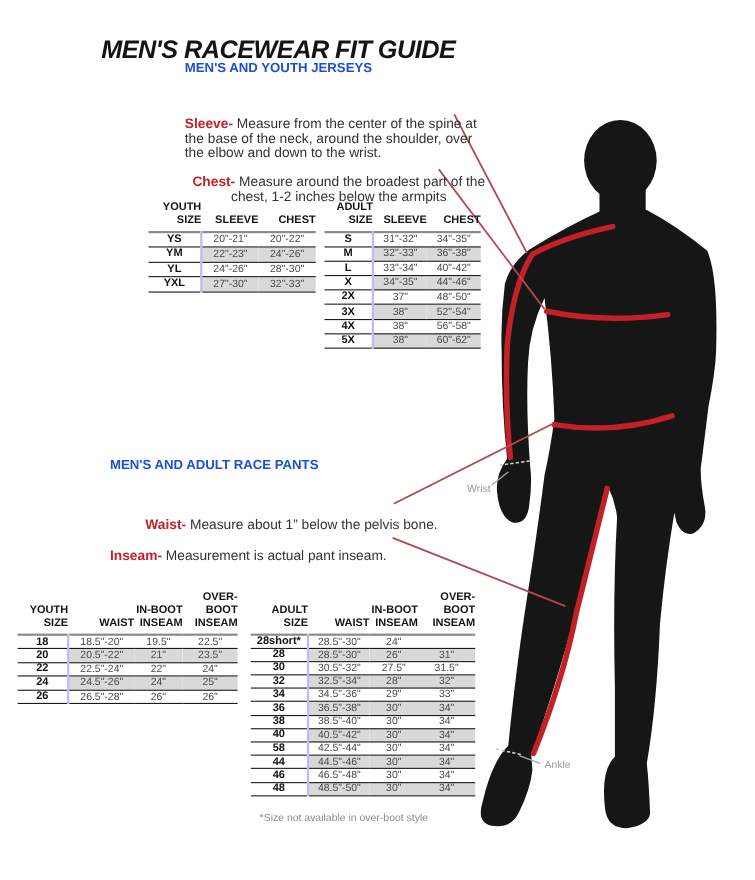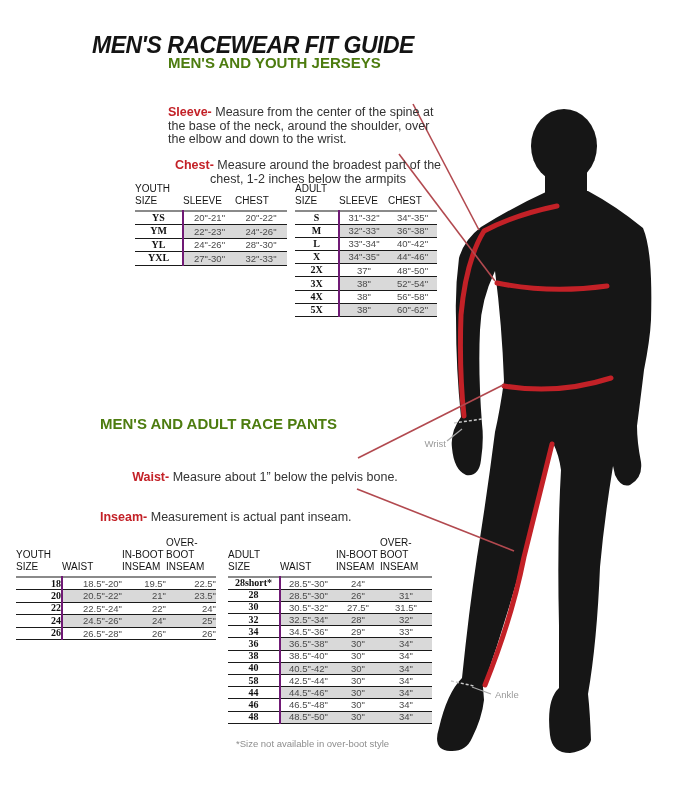--- a/index.html
+++ b/index.html
@@ -10,61 +10,61 @@
   }
   #figure-svg { position:absolute; left:0; top:0; width:686px; height:800px; }
 
   .abs { position:absolute; }
 
   .title {
     left:92px; top:32px; font-size:23px; font-weight:bold; font-style:italic;
     letter-spacing:-0.5px; color:#141414; white-space:nowrap;
   }
   .section-heading {
-    font-size:15px; font-weight:bold; color:#4d7c0f; white-space:nowrap;
+    font-size:12px; font-weight:bold; color:#1d4ed8; white-space:nowrap;
   }
   .jerseys-heading { left:168px; top:54px; }
   .pants-heading   { left:100px; top:415px; }
 
   .para { font-size:12.5px; line-height:13.5px; color:#333;margin-top:23px; }
   .para .lbl { font-weight:bold; }
   .sleeve-para { left:168px; top:83px;  width:280px; }
   .chest-para  { left:168px; top:136px; width:280px;text-align:center; }
   .waist-para  { left:100px; top:448px; width:330px; white-space:nowrap;text-align:center; }
-  .inseam-para { left:100px; top:488px; width:330px; white-space:nowrap; }
+  .inseam-para { left:100px; top:476px; width:330px; white-space:nowrap; }
 
   .footnote { left:236px; top:738px; font-size:9.5px; color:#8d8d8d; }
 
   
   .tbl table { border-collapse:collapse; table-layout:fixed; width:100%; }
-  .tbl th { font-size:10px; font-weight:normal; color:#141414; text-align:left;
+  .tbl th { font-size:10px; font-weight:bold; color:#141414; text-align:right;
             vertical-align:bottom; padding:0 0 3px 0; }
   .tbl th .h1 { min-height:12px; line-height:12px; }
   .tbl th .h2 { line-height:12px; }
   .tbl thead tr { border-bottom:2px solid #8a8a8a; }
   .tbl tbody tr { border-bottom:1.5px solid #1a1a1a; }
   .tbl tbody td { font-size:9.5px; color:#4a4a4a; text-align:center;
                   padding:0; line-height:1; vertical-align:middle; }
   .tbl tbody td.size-cell { font-weight:bold; color:#111;
-                  border-right:2px solid #701a75; font-size:10px;font-family:Liberation Serif, serif; }
+                  border-right:2px solid #c4b5fd; font-size:10px; }
   .tbl tbody tr:nth-child(even) td:not(.size-cell) { background:#d9d9d9; }
 
   .tbl-jy { left:135px; top:183px; width:152px; }
   .tbl-jy th:nth-child(1), .tbl-jy td:nth-child(1) { width:48px; }
   .tbl-jy tbody td { height:13.5px; }
 
   .tbl-ja { left:295px; top:183px; width:142px; }
   .tbl-ja th:nth-child(1), .tbl-ja td:nth-child(1) { width:44px; }
   .tbl-ja tbody td { height:13.2px; }
 
   .tbl-py { left:16px; top:537px; width:200px; }
   .tbl-py th:nth-child(1), .tbl-py td:nth-child(1) { width:46px; }
   .tbl-py th:nth-child(2), .tbl-py td:nth-child(2) { width:60px; }
   .tbl-py th:nth-child(3), .tbl-py td:nth-child(3) { width:44px; }
-  .tbl-py tbody td { height:12.5px;text-align:right; }
+  .tbl-py tbody td { height:12.5px; }
 
   .tbl-pa { left:228px; top:537px; width:204px; }
   .tbl-pa th:nth-child(1), .tbl-pa td:nth-child(1) { width:52px; }
   .tbl-pa th:nth-child(2), .tbl-pa td:nth-child(2) { width:56px; }
   .tbl-pa th:nth-child(3), .tbl-pa td:nth-child(3) { width:44px; }
   .tbl-pa tbody td { height:12.2px; }
 </style>
 </head>
 <body>
 

